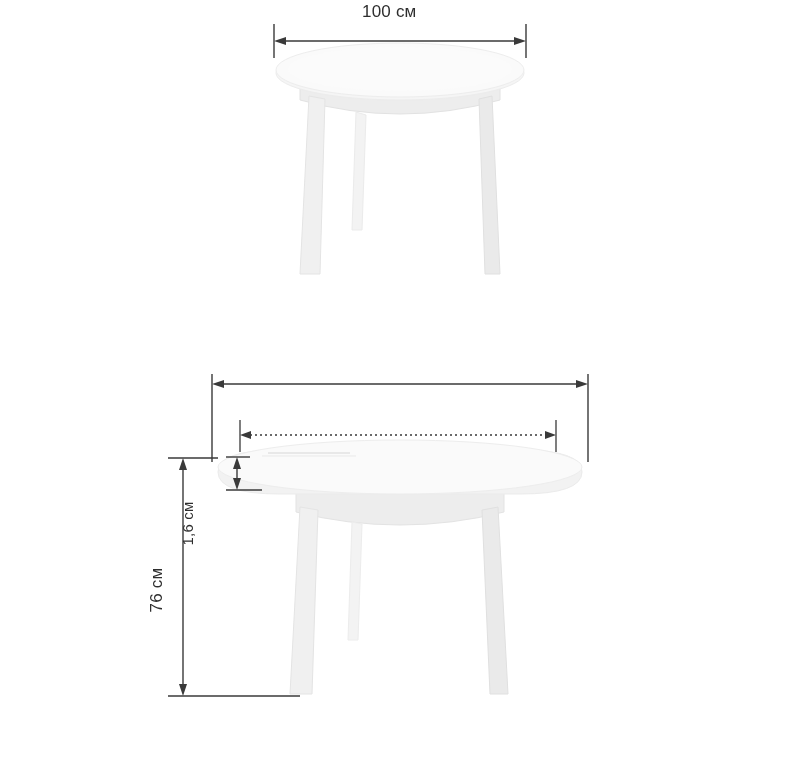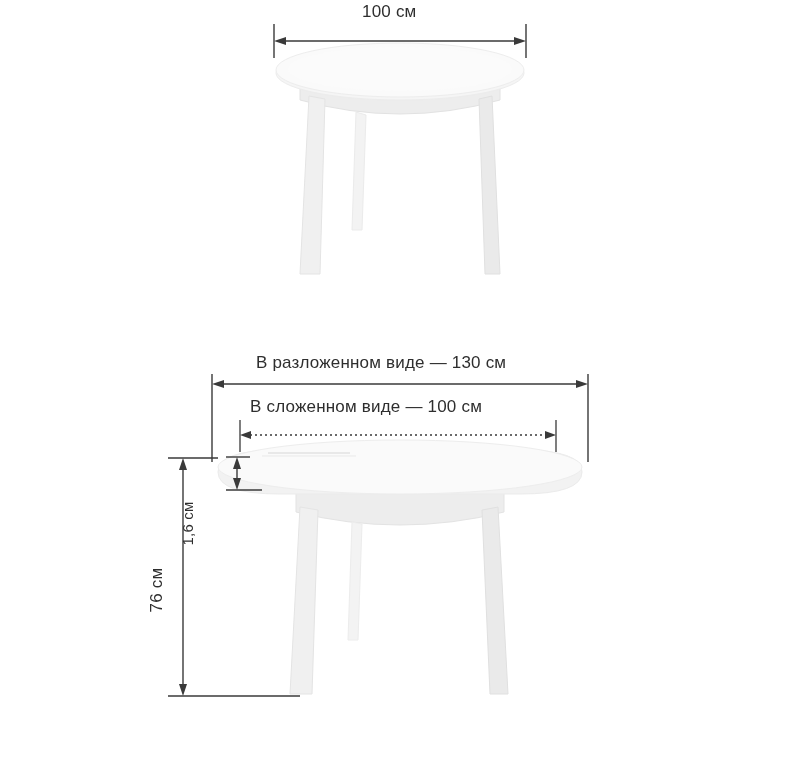--- a/index.html
+++ b/index.html
@@ -111,21 +111,19 @@
 
     <g stroke="#3a3a3a" stroke-width="1.4" fill="none">
       <line x1="168" y1="136" x2="218" y2="136"></line>
       <line x1="168" y1="374" x2="300" y2="374"></line>
       <line x1="183" y1="140" x2="183" y2="370"></line>
       <polygon points="183,136 179,148 187,148" fill="#3a3a3a" stroke="none"></polygon>
       <polygon points="183,374 179,362 187,362" fill="#3a3a3a" stroke="none"></polygon>
     </g>
   </svg>
 
-  <div class="dim-label" style="left:256px; top:353px;">В разложенном виде — 130 см</div>
 
-  <div class="dim-label" style="left:250px; top:397px;">В сложенном виде — 100 см</div>
 
   <div class="dim-label small rot" style="left:165px; top:515px;">1,6 см</div>
 
   <div class="dim-label rot" style="left:135px; top:580px;">76 см</div>
 
 </div>
 
 </body></html>

